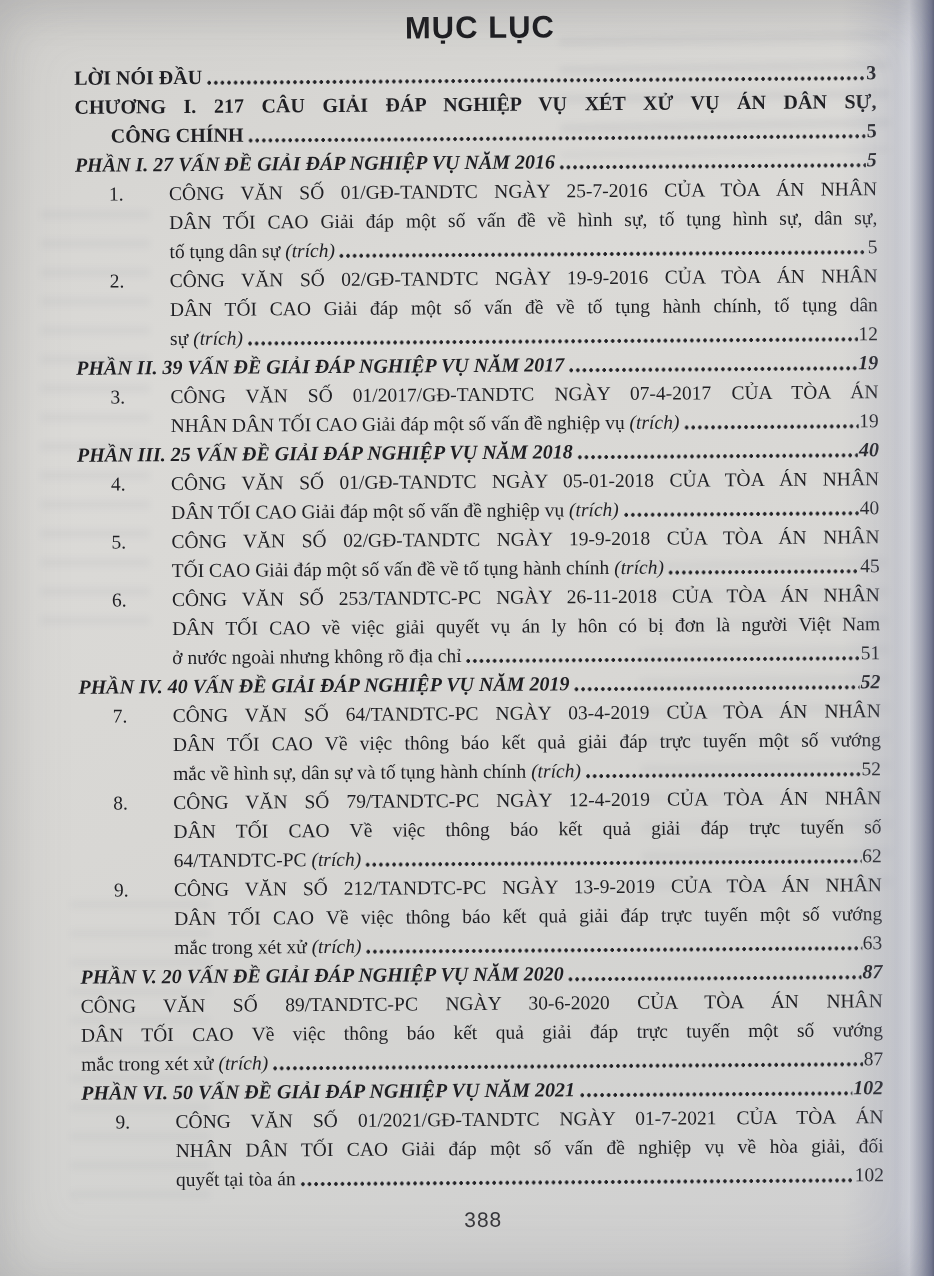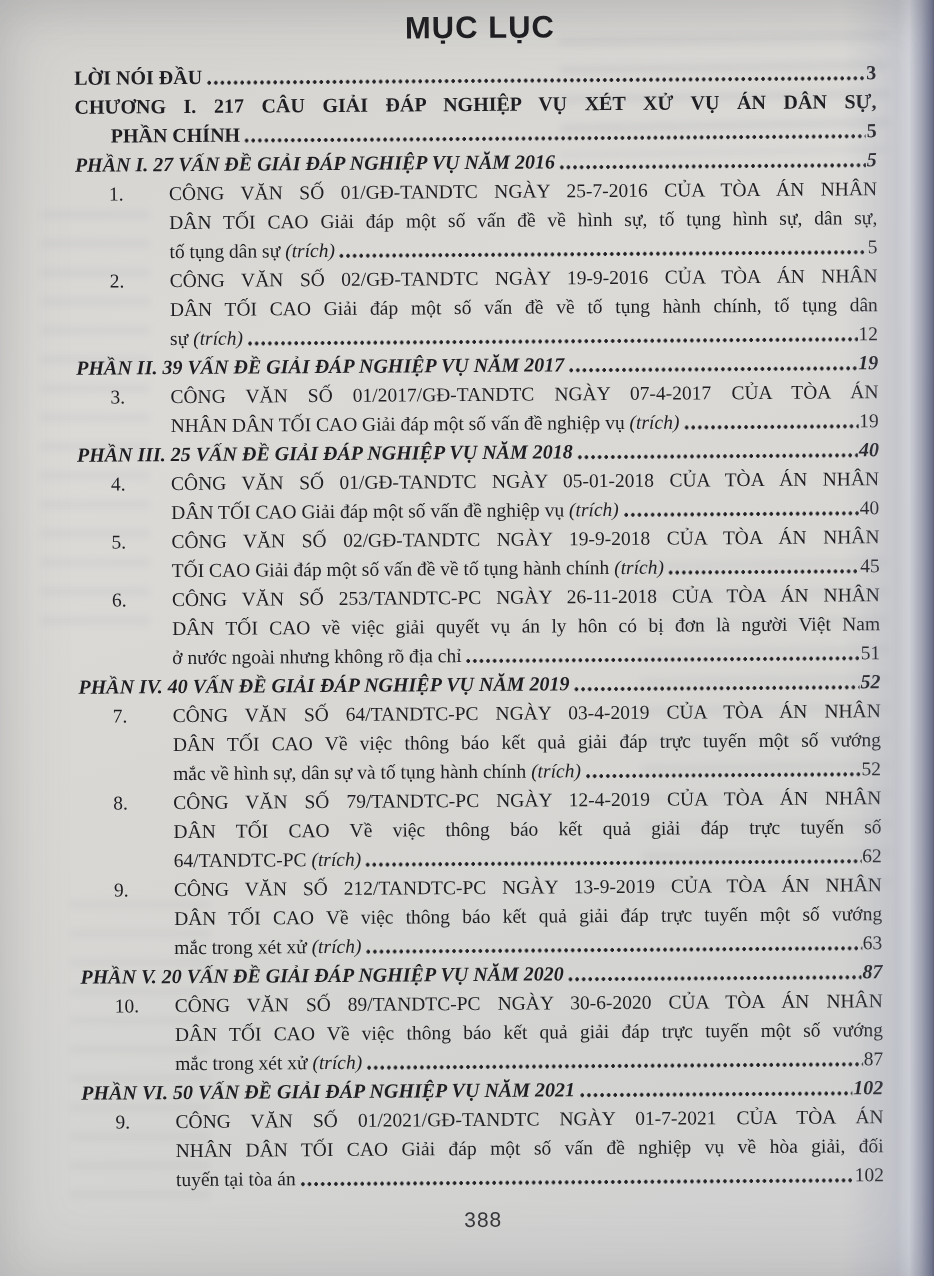--- a/index.html
+++ b/index.html
@@ -90,21 +90,21 @@
         <div class="entry-front">
           <div class="row">
             <span class="tail">LỜI NÓI ĐẦU</span>
             <span class="dots"></span>
             <span class="pg">3</span>
           </div>
         </div>
         <div class="entry-chapter">
           <div class="jline">CHƯƠNG I. 217 CÂU GIẢI ĐÁP NGHIỆP VỤ XÉT XỬ VỤ ÁN DÂN SỰ,</div>
           <div class="row tailrow">
-            <span class="tail">PHẦN CHÍNH</span>
+            <span class="tail">CÔNG CHÍNH</span>
             <span class="dots"></span>
             <span class="pg">5</span>
           </div>
         </div>
         <div class="entry-section">
           <div class="row">
             <span class="tail">PHẦN I. 27 VẤN ĐỀ GIẢI ĐÁP NGHIỆP VỤ NĂM 2016</span>
             <span class="dots"></span>
             <span class="pg">5</span>
           </div>
@@ -236,21 +236,20 @@
           </div>
         </div>
         <div class="entry-section">
           <div class="row">
             <span class="tail">PHẦN V. 20 VẤN ĐỀ GIẢI ĐÁP NGHIỆP VỤ NĂM 2020</span>
             <span class="dots"></span>
             <span class="pg">87</span>
           </div>
         </div>
         <div class="entry-item">
-          <span class="num">10.</span>
           <div class="body">
             <div class="jline">CÔNG VĂN SỐ 89/TANDTC-PC NGÀY 30-6-2020 CỦA TÒA ÁN NHÂN</div>
             <div class="jline">DÂN TỐI CAO Về việc thông báo kết quả giải đáp trực tuyến một số vướng</div>
             <div class="row">
               <span class="tail">mắc trong xét xử <i>(trích)</i></span>
               <span class="dots"></span>
               <span class="pg">87</span>
             </div>
           </div>
         </div>
@@ -260,21 +259,21 @@
             <span class="dots"></span>
             <span class="pg">102</span>
           </div>
         </div>
         <div class="entry-item">
           <span class="num">9.</span>
           <div class="body">
             <div class="jline">CÔNG VĂN SỐ 01/2021/GĐ-TANDTC NGÀY 01-7-2021 CỦA TÒA ÁN</div>
             <div class="jline">NHÂN DÂN TỐI CAO Giải đáp một số vấn đề nghiệp vụ về hòa giải, đối</div>
             <div class="row">
-              <span class="tail">tuyến tại tòa án</span>
+              <span class="tail">quyết tại tòa án</span>
               <span class="dots"></span>
               <span class="pg">102</span>
             </div>
           </div>
         </div>
       </div>
     <div class="footer">388</div>
   </div>
 
   <div class="spine"></div>

